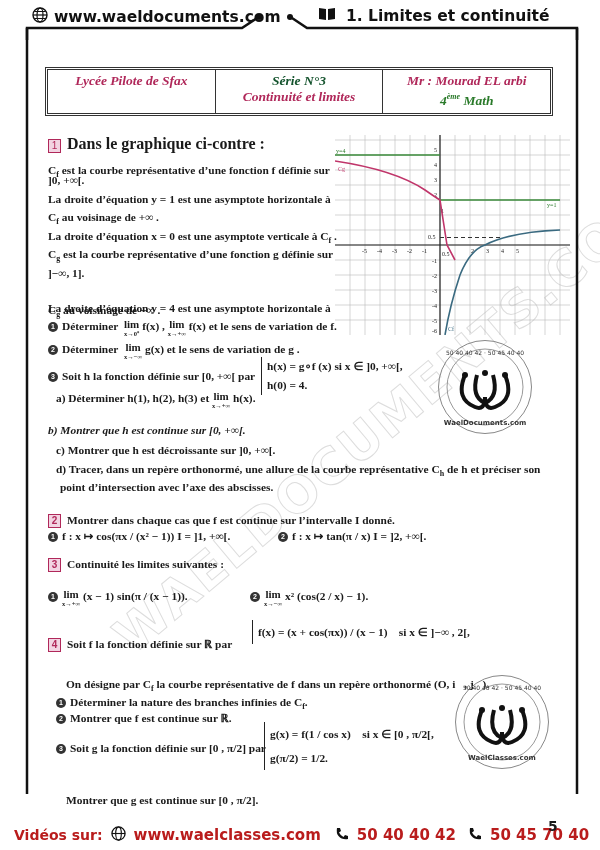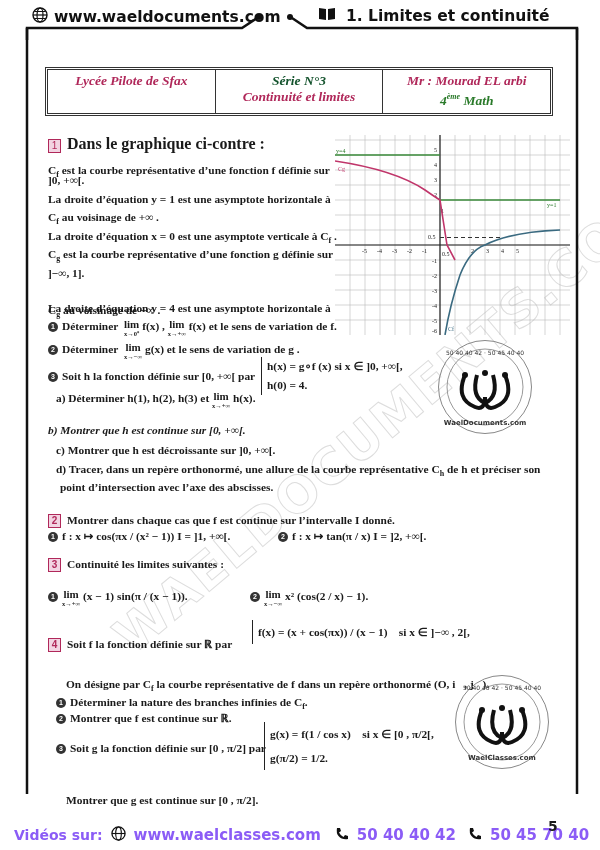--- a/index.html
+++ b/index.html
@@ -16,21 +16,21 @@
   .dark { color:#14532d; }
   .content { position:absolute; left:48px; top:128px; width:520px; font-size:11.4px; font-weight:bold; line-height:17.5px; }
   .line { position:absolute; white-space:nowrap; }
   .exnum { display:inline-block; width:11px; height:12px; border:1px solid #b0285a; background:#f2d4e2; color:#b0285a; font-size:10px; text-align:center; line-height:12px; margin-right:6px; font-family:"Liberation Sans", sans-serif; }
   .circ { display:inline-block; width:10px; height:10px; border-radius:50%; background:#333; color:#fff; font-size:7px; text-align:center; line-height:10px; margin-right:4px; vertical-align:1px; font-family:"Liberation Sans", sans-serif; }
   .lim { display:inline-block; text-align:center; vertical-align:-6px; line-height:9px; }
   .lim .l1 { display:block; font-size:11px; }
   .lim .l2 { display:block; font-size:6.5px; }
   .graph { position:absolute; left:335px; top:135px; width:235px; height:200px; }
   .stamp { position:absolute; border-radius:50%; border:1.5px solid #888; }
-  .footer { position:absolute; left:14px; top:826px; font-family:"DejaVu Sans", sans-serif; font-weight:bold; font-size:14px; color:#8b5cf6; display:flex; align-items:center; gap:8px; white-space:nowrap;justify-content:flex-end; }
+  .footer { position:absolute; left:14px; top:826px; font-family:"DejaVu Sans", sans-serif; font-weight:bold; font-size:14px; color:#b91c1c; display:flex; align-items:center; gap:8px; white-space:nowrap;justify-content:flex-end; }
   .pagenum { position:absolute; left:548px; top:818px; font-family:"DejaVu Sans", sans-serif; font-weight:bold; font-size:14px; }
   .watermark { position:absolute; font-family:"DejaVu Sans", sans-serif; font-size:50px; font-weight:bold; color:transparent; -webkit-text-stroke:1px #ddd; transform:rotate(-40deg); white-space:nowrap; letter-spacing:2px; }
 </style>
 </head>
 <body>
 
 <div class="watermark" style="left:40px; top:390px;">WAELDOCUMENTS.COM</div>
 
 <div class="topbar">
   <div class="site">

